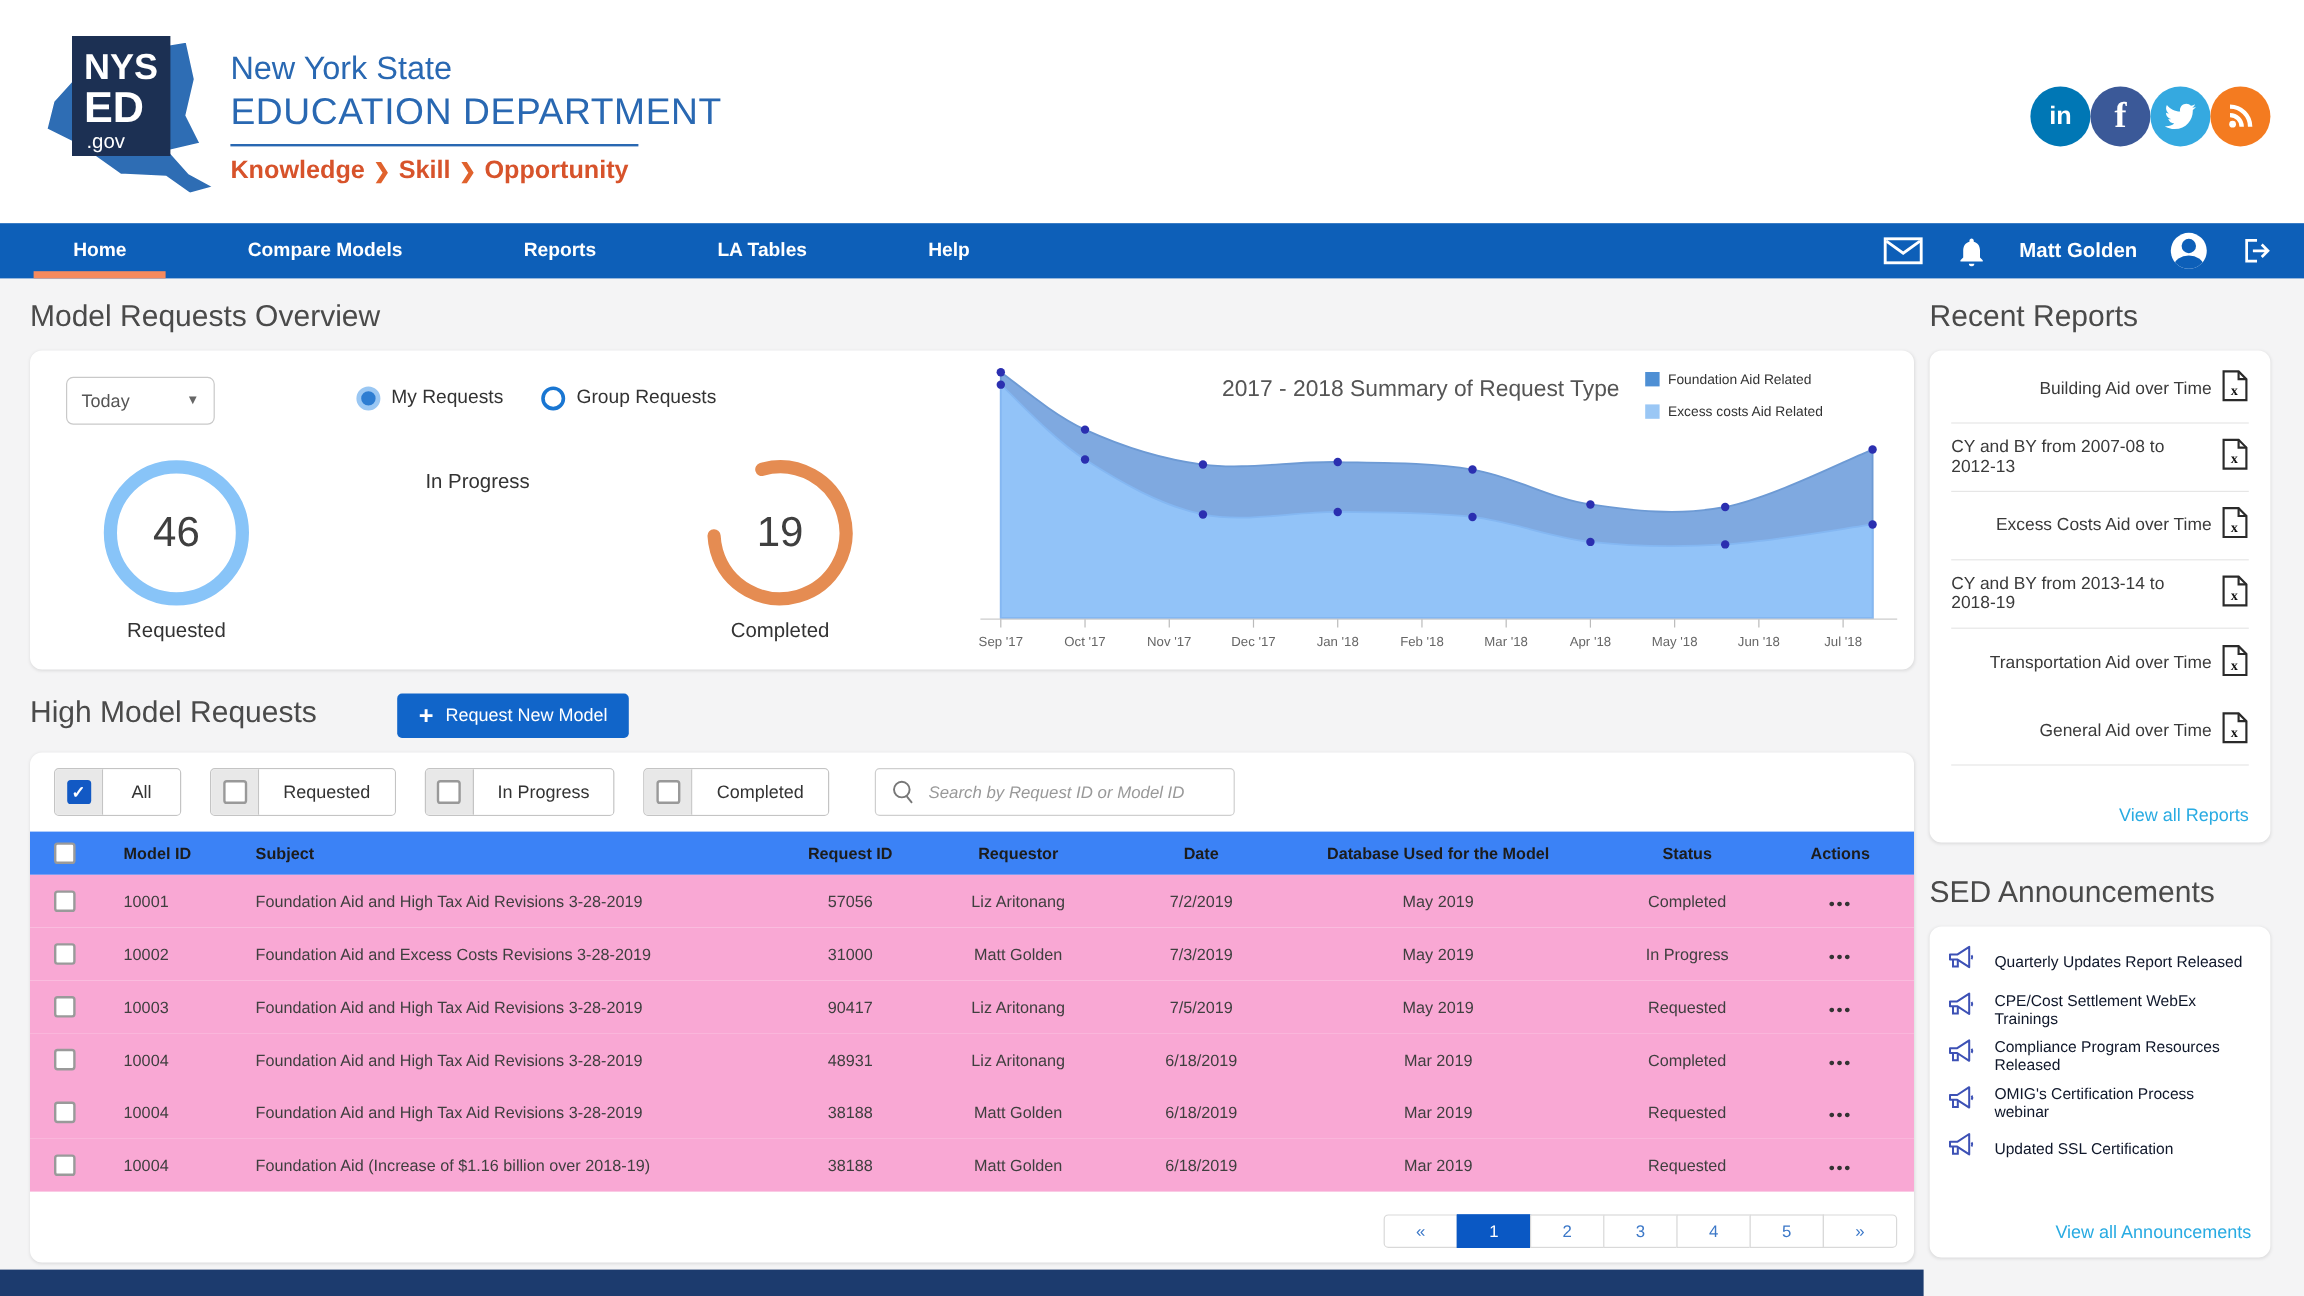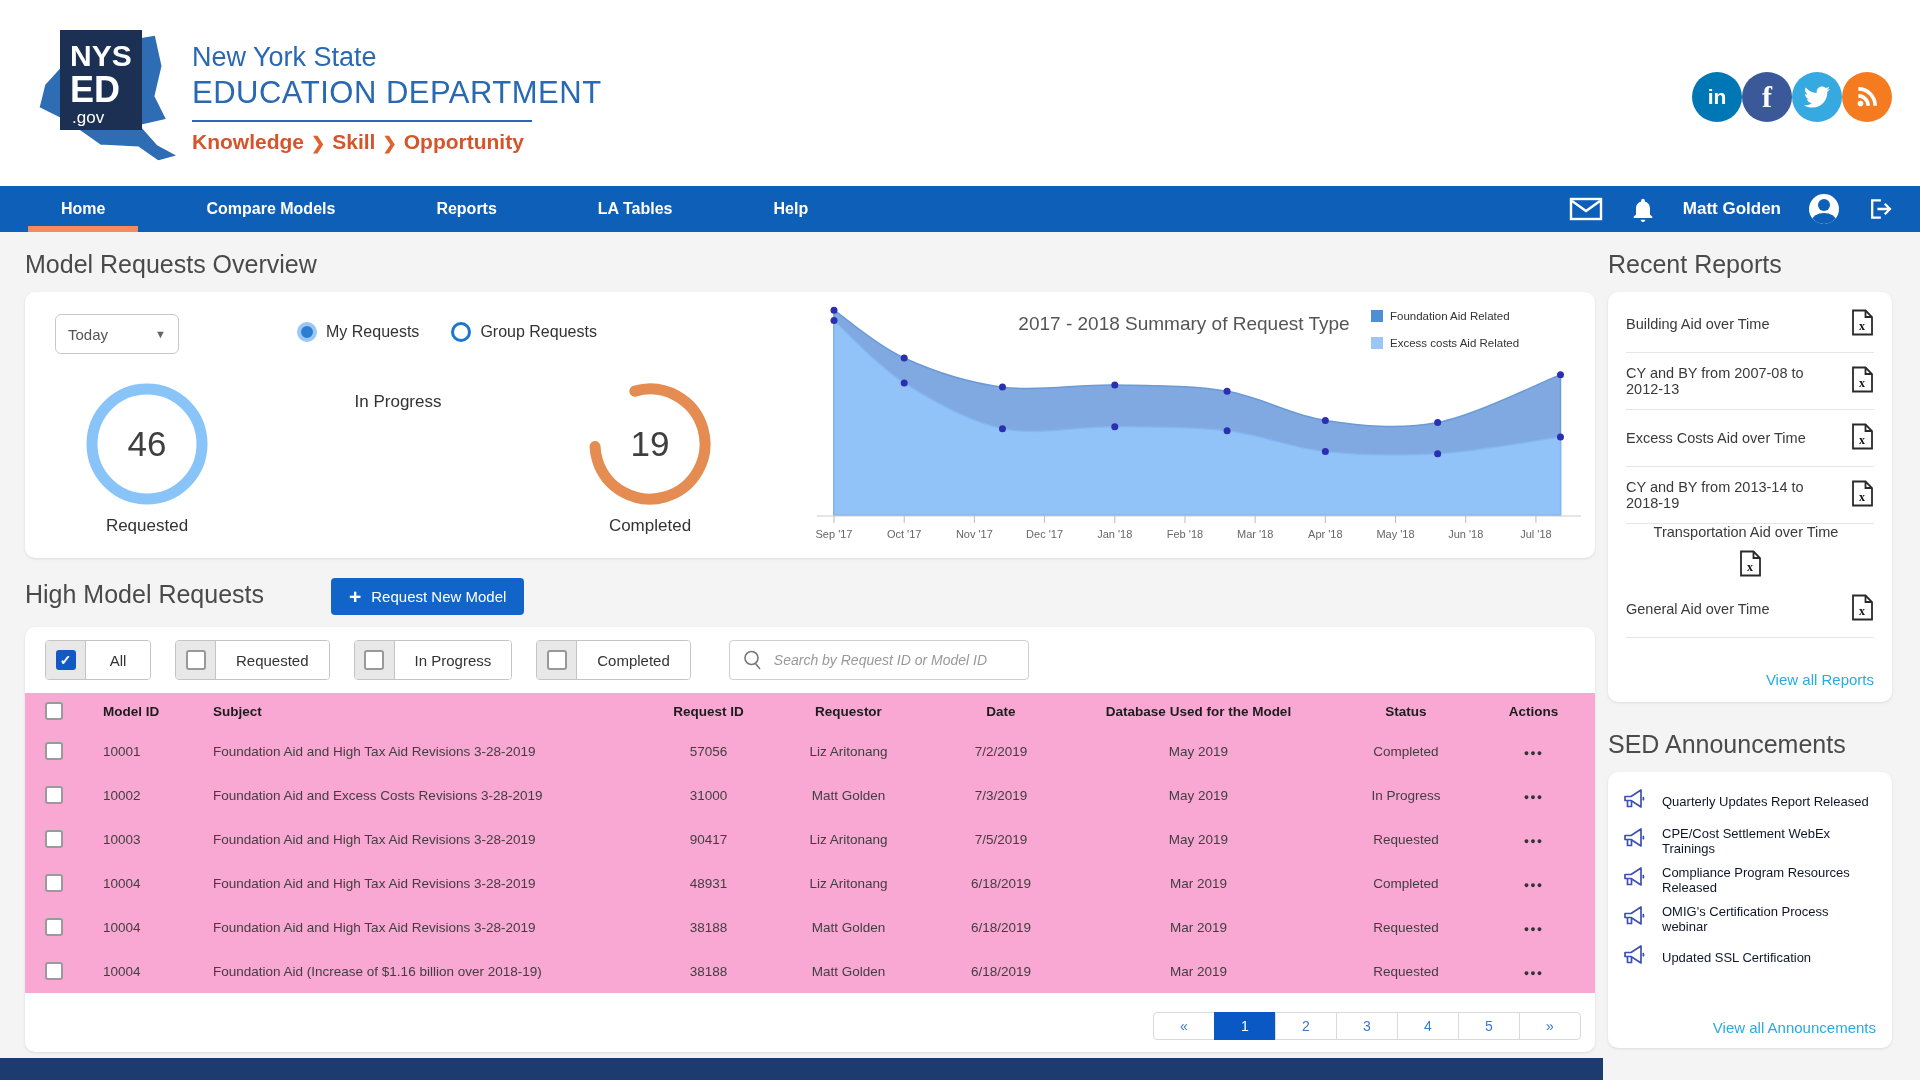--- a/index.html
+++ b/index.html
@@ -70,39 +70,39 @@
   .filter .cb-seg { width:40px; background:#e8e8e8; border-right:1px solid #c4c4c4; display:flex; align-items:center; justify-content:center; }
   .filter .lbl-seg { background:#fff; padding:0 20px; display:flex; align-items:center; font-size:15px; color:#333; min-width:64px; justify-content:center; }
   .cb { width:20px; height:20px; border-radius:3px; display:flex; align-items:center; justify-content:center; }
   .cb.unchecked { background:#fff; border:2px solid #999; }
   .cb.checked { background:#1259C4; color:#fff; font-size:14px; font-weight:bold; }
   .search-box { display:flex; align-items:center; gap:10px; width:300px; height:40px; border:1px solid #cfcfcf; border-radius:4px; background:#fff; padding:0 12px; margin-left:14px; }
   .search-box input { border:none; outline:none; flex:1; font-size:14px; font-style:italic; color:#444; font-family:"Liberation Sans",sans-serif; }
   .search-box input::placeholder { color:#999; font-style:italic; }
 
   .tgrid { display:grid; grid-template-columns:56px 110px 1fr 115px 165px 140px 255px 160px 95px; align-items:center; padding:0 14px; }
-  .thead { background:#f9a8d4; height:36px; font-size:13.5px; font-weight:bold; color:#1c1c1c; }
+  .thead { background:#3b82f6; height:36px; font-size:13.5px; font-weight:bold; color:#1c1c1c; }
   .trow { height:44px; font-size:13.5px; color:#3f3f3f; background:#f9a8d4; }
   .c-center { text-align:center; }
   .c-left { text-align:left; padding-left:8px; }
   .rowcb { width:18px; height:18px; border:2px solid #9a9a9a; border-radius:3px; background:#fff; margin-left:6px; cursor:pointer; }
   .actions-btn { background:none; border:none; font-size:12px; letter-spacing:1px; color:#333; cursor:pointer; }
 
   .pager { margin-top:auto; align-self:flex-end; display:inline-flex; margin-right:14px; margin-bottom:12px; }
   .page-cell { min-width:62px; height:28px; display:flex; align-items:center; justify-content:center; border:1px solid #d9d9d9; margin-left:-1px; background:#fff; color:#3C78C8; font-size:14px; cursor:pointer; }
   .page-cell.first { border-radius:4px 0 0 4px; margin-left:0; }
   .page-cell.last { border-radius:0 4px 4px 0; }
   .page-cell.active { background:#0A58C4; border-color:#0A58C4; color:#fff; }
 
   .footer-bar { position:absolute; left:0; top:1058px; width:1603px; height:22px; background:#1C3B6E; }
 
   
   .reports-card { position:absolute; left:1608px; top:292px; width:284px; height:410px; padding:4px 18px 10px 18px; display:flex; flex-direction:column; }
-  .report-item { display:flex; align-items:center; justify-content:space-between; height:57px; border-bottom:1px solid #e6e6e6; cursor:pointer; }
-  .report-item:nth-last-child(2) { border-bottom:none;flex-direction:column; }
+  .report-item { display:flex; align-items:center; justify-content:flex-end; height:57px; border-bottom:1px solid #e6e6e6; cursor:pointer; }
+  .report-item:nth-last-child(2) { border-bottom:none; }
   .report-item .rtxt { font-size:14.5px; color:#3a3a3a; padding-right:8px; }
   .view-all { margin-top:auto; text-align:right; font-size:15px; color:#29ABE2; cursor:pointer; padding:6px 0 4px 0; }
 
   .ann-card { position:absolute; left:1608px; top:772px; width:284px; height:276px; padding:10px 16px 8px 14px; display:flex; flex-direction:column; }
   .ann-item { display:flex; align-items:center; gap:12px; height:39px; cursor:pointer; }
   .ann-item .atxt { font-size:13px; color:#0f172a; }
 </style>
 </head>
 <body>
 

